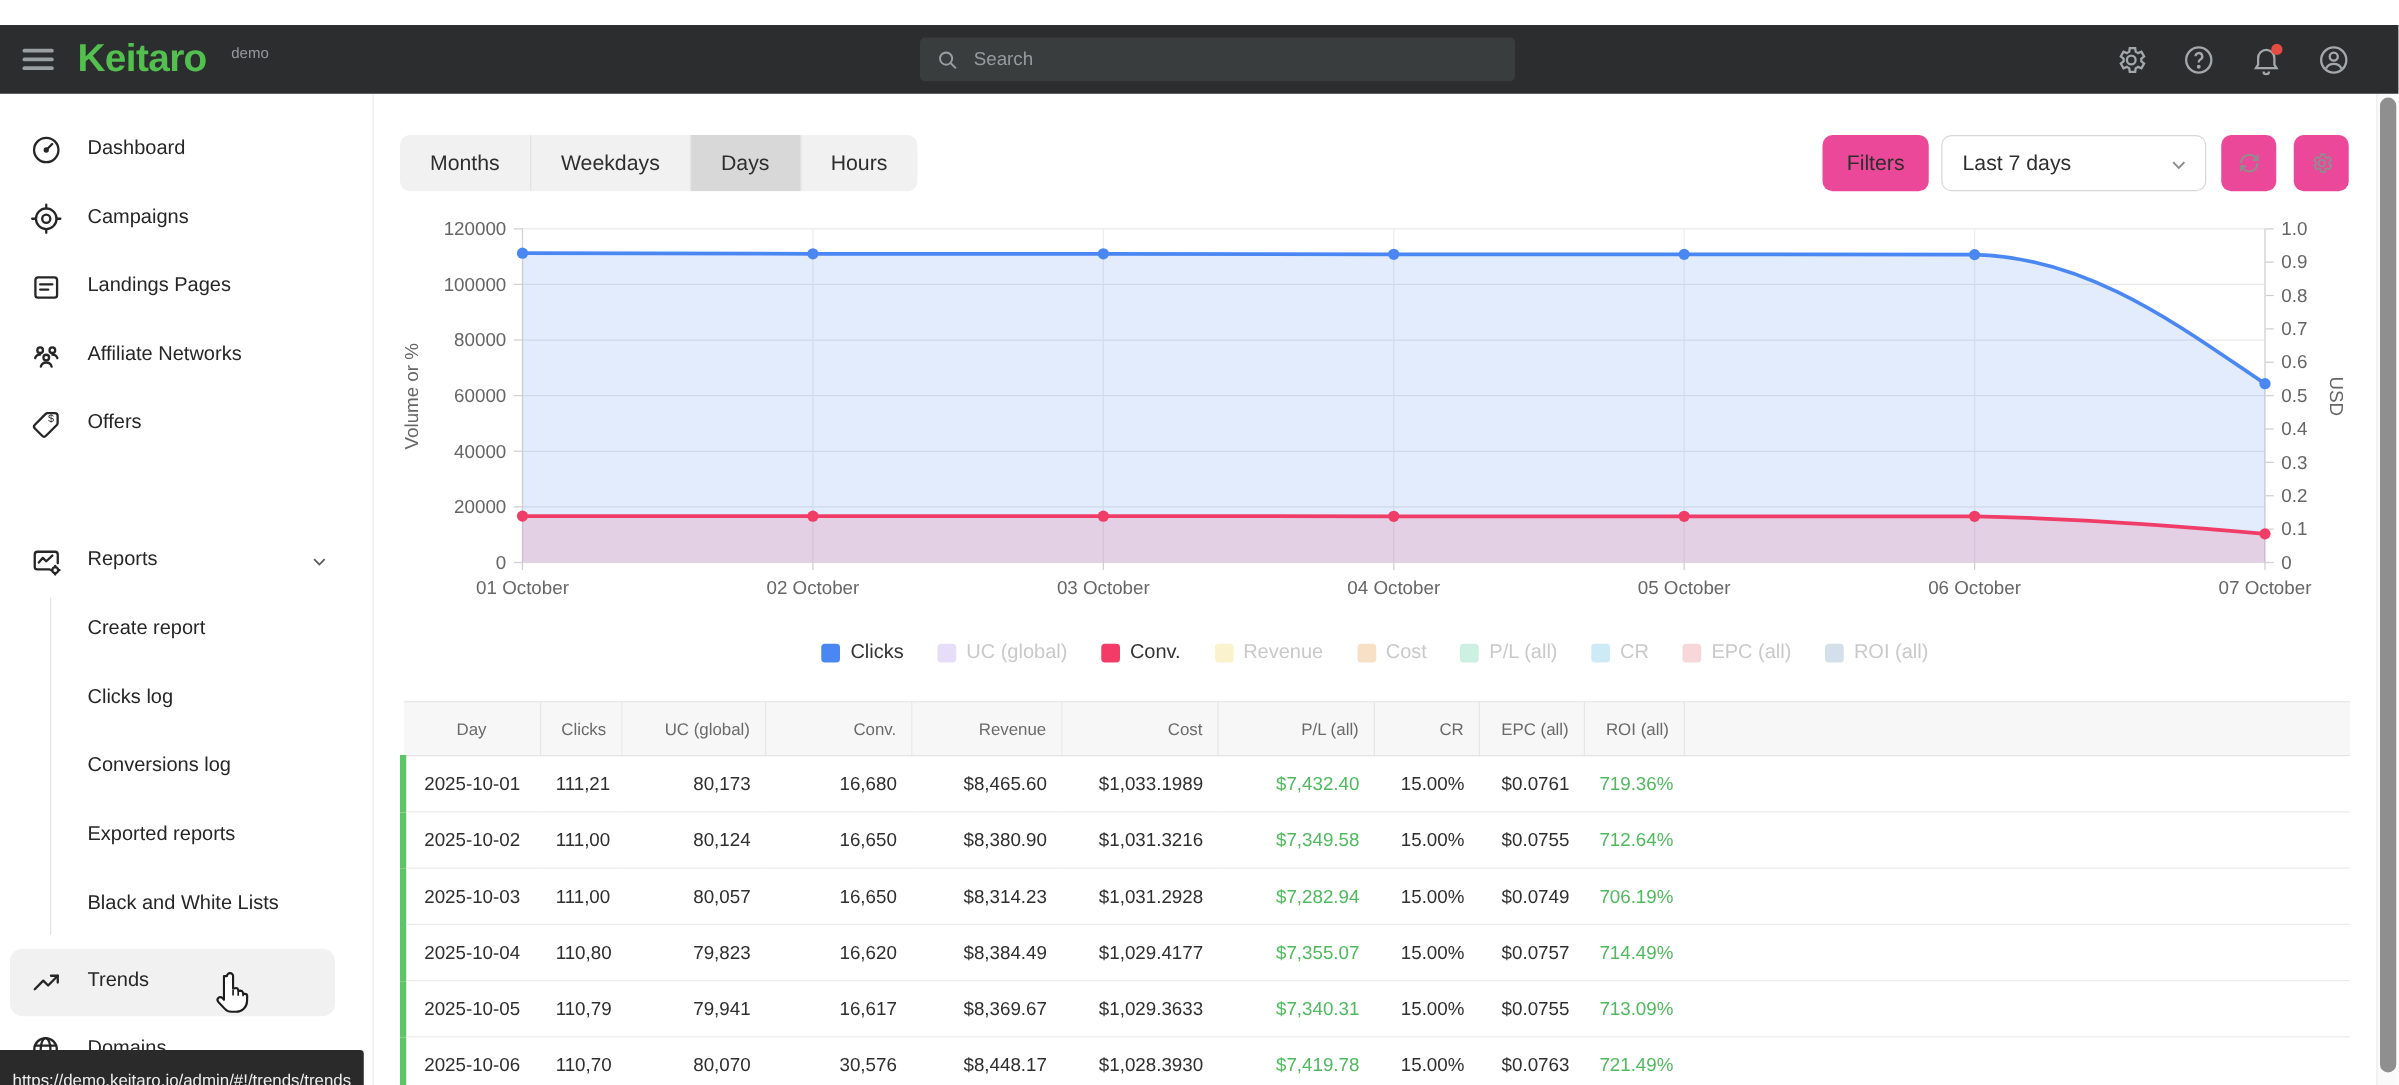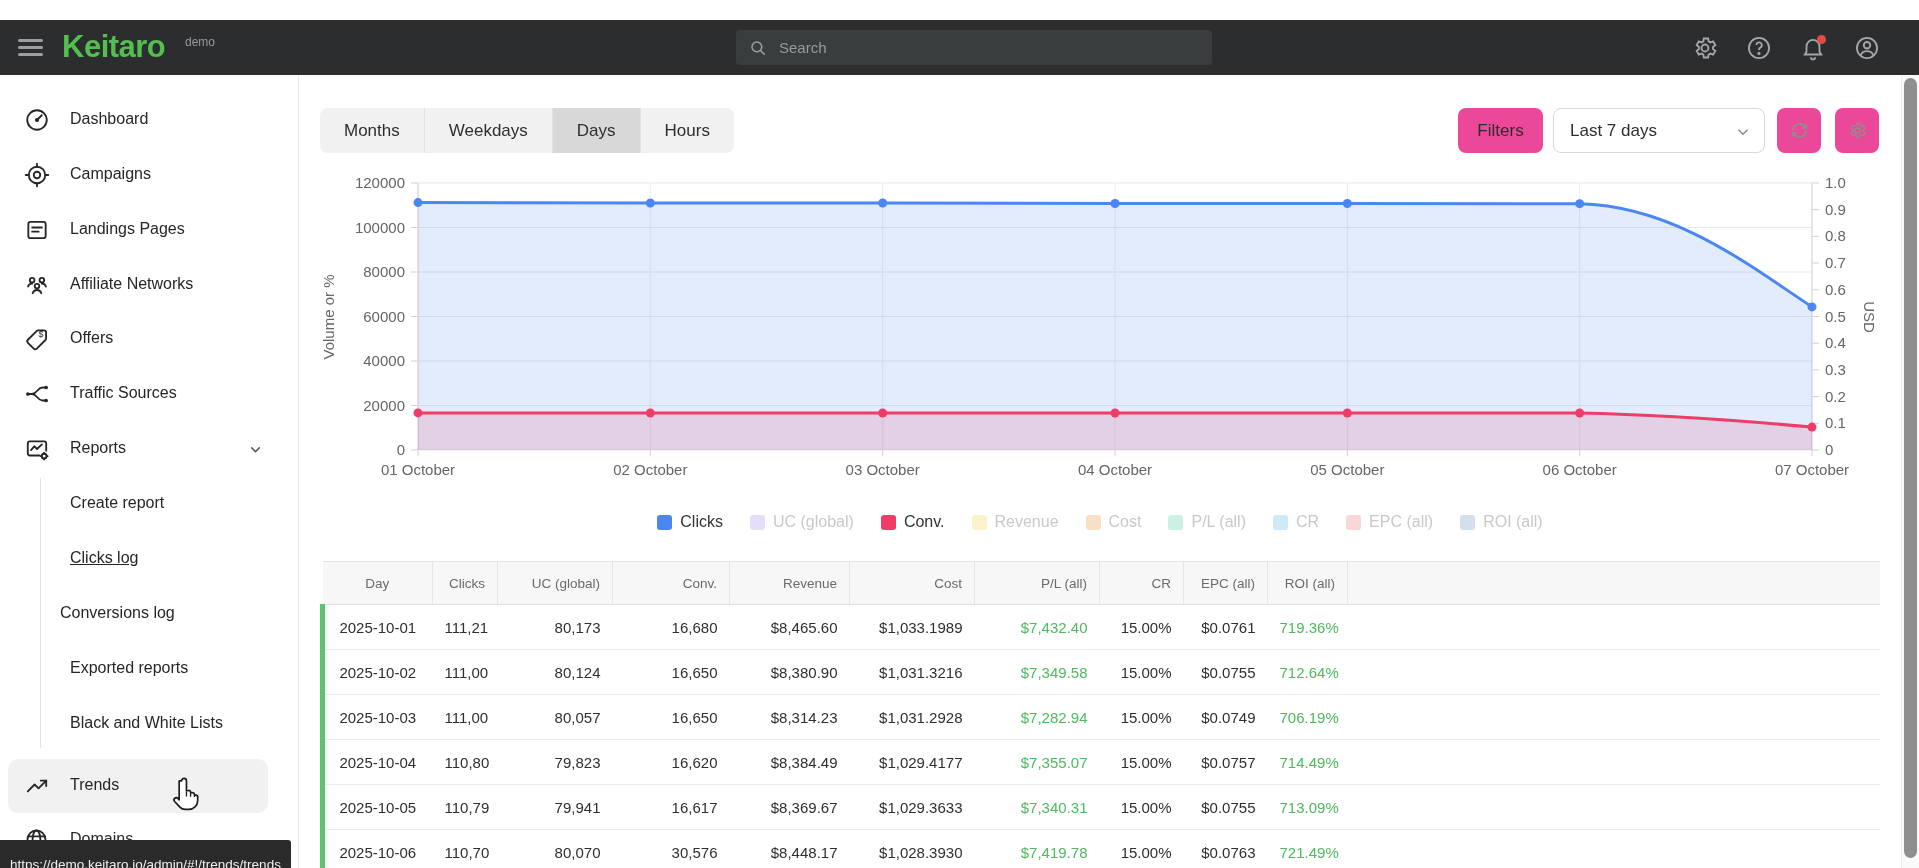--- a/index.html
+++ b/index.html
@@ -153,53 +153,43 @@
           </svg></span>
         <span class="side-label" style="">Affiliate Networks</span>
       </div>
       <div class="side-item" style="top: 237px;">
         <span class="side-icon"><svg width="26" height="26" viewBox="0 0 24 24" fill="none" stroke="#262626" stroke-width="1.7" stroke-linecap="round" stroke-linejoin="round">
             <path d="M3.6 12.7l8-8a2 2 0 0 1 1.4-.6h5.4a2 2 0 0 1 2 2v5.4a2 2 0 0 1-.6 1.4l-8 8a2 2 0 0 1-2.8 0l-5.4-5.4a2 2 0 0 1 0-2.8z"></path>
             <text x="15.6" y="10.4" text-anchor="middle" font-size="8" stroke-width="1" fill="#262626" stroke="none" font-family="Liberation Sans">$</text>
           </svg></span>
         <span class="side-label" style="">Offers</span>
       </div>
-      <div class="side-item" style="top: 292px;">
-        <span class="side-icon"><svg width="26" height="26" viewBox="0 0 24 24" fill="none" stroke="#262626" stroke-width="1.7" stroke-linecap="round" stroke-linejoin="round">
-            <circle cx="3.6" cy="12" r="1.7" fill="#262626" stroke="none"></circle>
-            <circle cx="20.4" cy="6" r="1.7" fill="#262626" stroke="none"></circle>
-            <circle cx="20.4" cy="18" r="1.7" fill="#262626" stroke="none"></circle>
-            <path d="M5 12h2.4c4.8 0 4.8-6 9.6-6h1.8"></path>
-            <path d="M7.4 12c4.8 0 4.8 6 9.6 6h1.8"></path>
-          </svg></span>
-        <span class="side-label" style="">Traffic Sources</span>
-      </div>
       <div class="side-item" style="top: 347px;">
         <span class="side-icon"><svg width="26" height="26" viewBox="0 0 24 24" fill="none" stroke="#262626" stroke-width="1.7" stroke-linecap="round" stroke-linejoin="round">
             <path d="M20.5 13.5V7a2 2 0 0 0-2-2h-13a2 2 0 0 0-2 2v9a2 2 0 0 0 2 2h9"></path>
             <polyline points="6.5 13 9.5 9.5 12 12 16.5 7.8"></polyline>
             <circle cx="18.6" cy="18.6" r="2.2"></circle>
             <line x1="18.6" y1="15.4" x2="18.6" y2="16.4"></line>
             <line x1="18.6" y1="20.8" x2="18.6" y2="21.8"></line>
             <line x1="15.4" y1="18.6" x2="16.4" y2="18.6"></line>
             <line x1="20.8" y1="18.6" x2="21.8" y2="18.6"></line>
           </svg></span>
         <span class="side-label" style="">Reports</span>
         <span class="side-chevron"><svg width="17" height="17" viewBox="0 0 24 24" fill="none" stroke="#5a5a5a" stroke-width="2">
             <polyline points="6 9 12 15 18 9"></polyline>
           </svg></span>
       </div>
       <div class="side-item" style="top: 402px;">
         <span class="side-label" style="left:70px;">Create report</span>
       </div>
       <div class="side-item" style="top: 457px;">
-        <span class="side-label" style="left:70px;text-decoration:underline;">Clicks log</span>
+        <span class="side-label" style="left:70px;">Clicks log</span>
       </div>
       <div class="side-item" style="top: 512px;">
-        <span class="side-label" style="left:60px;">Conversions log</span>
+        <span class="side-label" style="left:70px;">Conversions log</span>
       </div>
       <div class="side-item" style="top: 567px;">
         <span class="side-label" style="left:70px;">Exported reports</span>
       </div>
       <div class="side-item" style="top: 622px;">
         <span class="side-label" style="left:70px;">Black and White Lists</span>
       </div>
       <div class="side-item active" style="top: 684px;">
         <span class="side-icon"><svg width="26" height="26" viewBox="0 0 24 24" fill="none" stroke="#262626" stroke-width="1.7" stroke-linecap="round" stroke-linejoin="round">
             <polyline points="3.5 17 9.8 10.6 13.4 14.2 20.5 7"></polyline>

